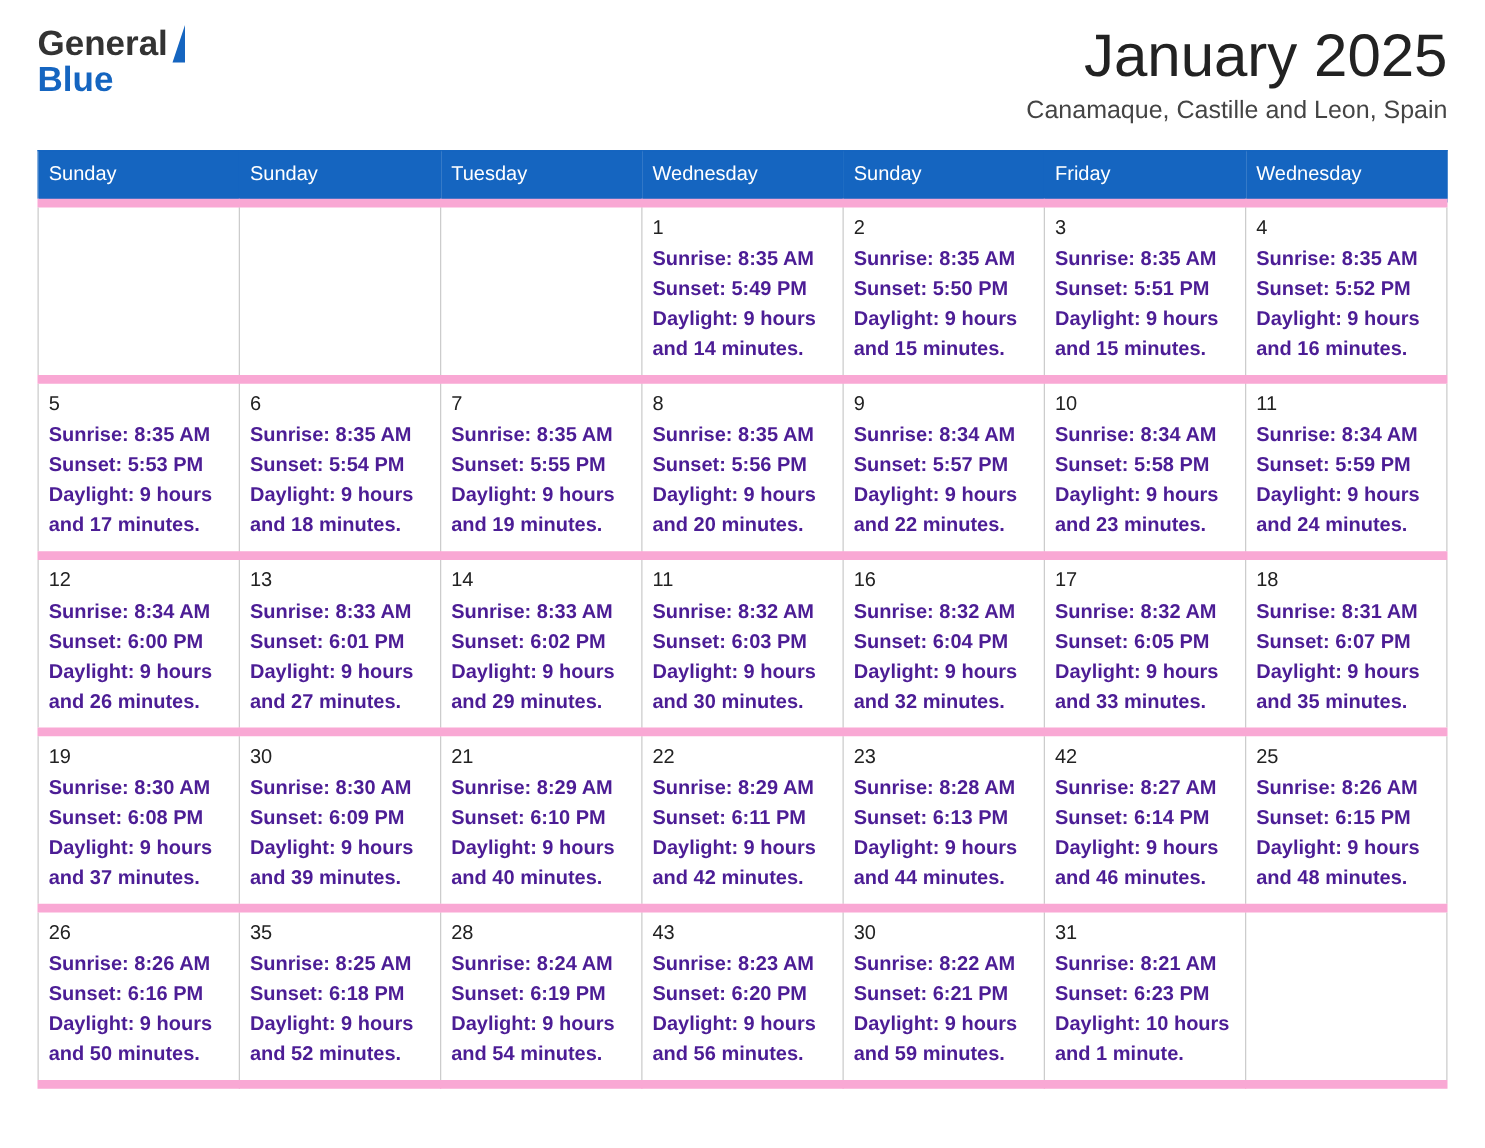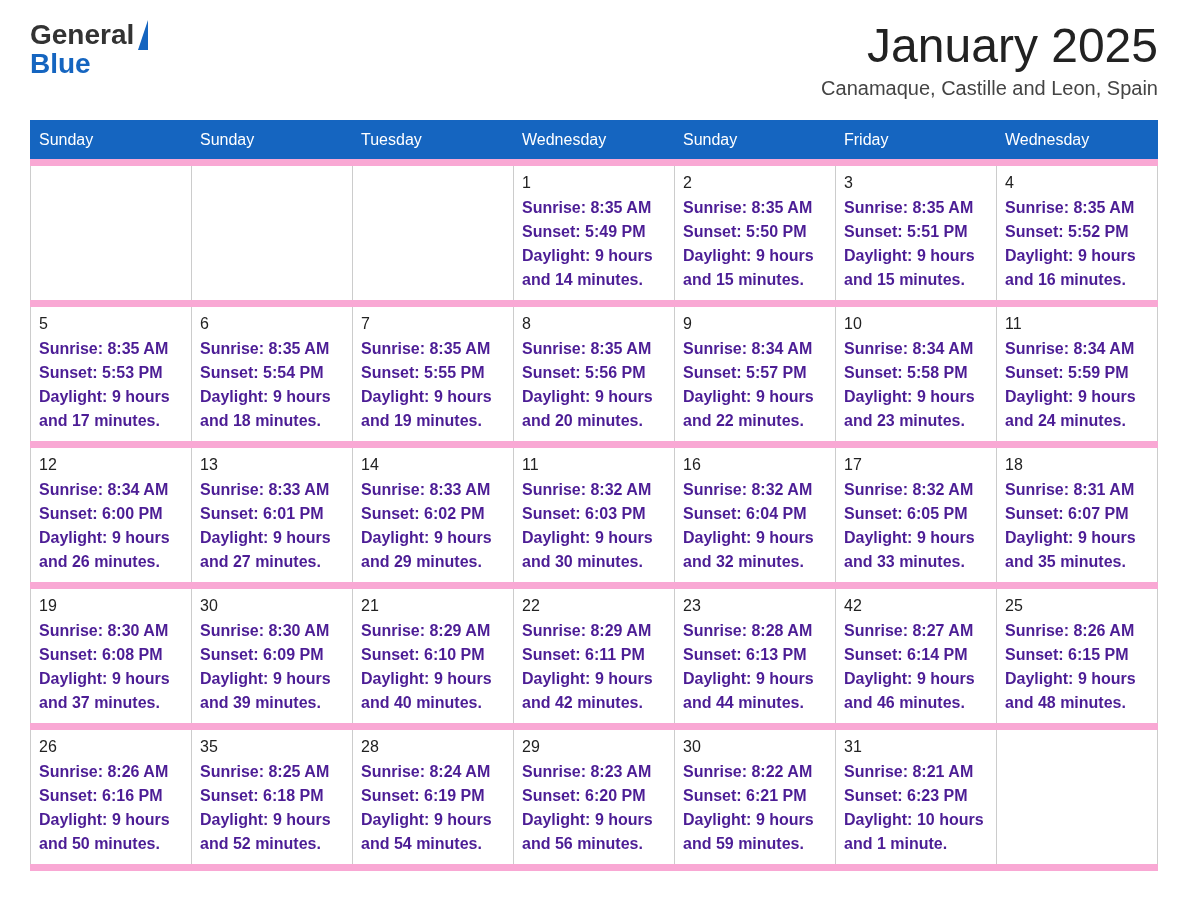--- a/index.html
+++ b/index.html
@@ -240,21 +240,21 @@
         </td>
         <td>
           <span class="day-number">35</span>
           <div class="day-info">Sunrise: 8:25 AM<br>Sunset: 6:18 PM<br>Daylight: 9 hours<br>and 52 minutes.</div>
         </td>
         <td>
           <span class="day-number">28</span>
           <div class="day-info">Sunrise: 8:24 AM<br>Sunset: 6:19 PM<br>Daylight: 9 hours<br>and 54 minutes.</div>
         </td>
         <td>
-          <span class="day-number">29</span>
+          <span class="day-number">43</span>
           <div class="day-info">Sunrise: 8:23 AM<br>Sunset: 6:20 PM<br>Daylight: 9 hours<br>and 56 minutes.</div>
         </td>
         <td>
           <span class="day-number">30</span>
           <div class="day-info">Sunrise: 8:22 AM<br>Sunset: 6:21 PM<br>Daylight: 9 hours<br>and 59 minutes.</div>
         </td>
         <td>
           <span class="day-number">31</span>
           <div class="day-info">Sunrise: 8:21 AM<br>Sunset: 6:23 PM<br>Daylight: 10 hours<br>and 1 minute.</div>
         </td>

